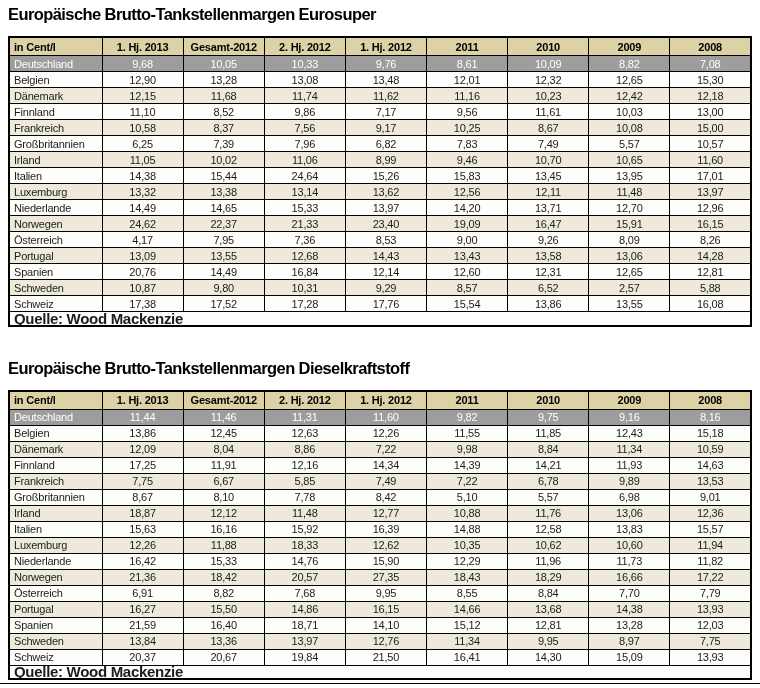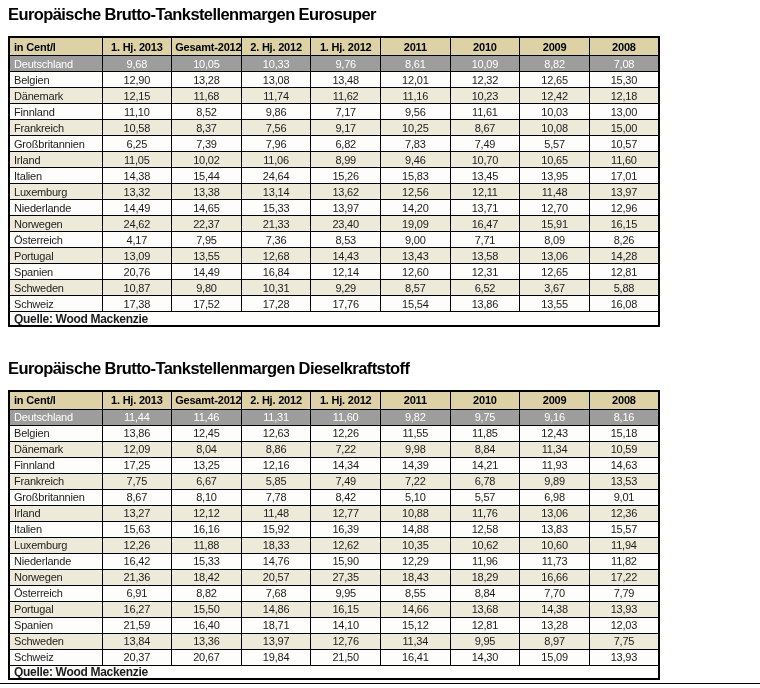--- a/index.html
+++ b/index.html
@@ -18,21 +18,21 @@
     color: #000;
     margin: 0 0 11px 0;
     line-height: 20px;
     transform: scaleX(0.97);
     transform-origin: left center;
     white-space: nowrap;
   }
   section.panel-diesel h1.table-title { margin-top: 32px; }
 
   table.margins-table {
-    width: 652px;
+    width: 744px;
     border-collapse: collapse;
     table-layout: fixed;
     border: 2px solid #000;
     padding-left: 24px;
   }
   table.margins-table col.country-col { width: 93px; }
 
   table.margins-table th, table.margins-table td {
     border: 1px solid #000;
     font-size: 11px;
@@ -57,21 +57,21 @@
 
   tr.highlight td {
     background: var(--highlight-bg) !important;
     color: var(--highlight-text);
     font-weight: 400;
   }
 
   tr.source-row td {
     background: var(--row-bg) !important;
     text-align: left;
-    font-size: 12px;
+    font-size: 15px;
     line-height: 10px;
     font-weight: 700;
     letter-spacing: -0.3px;
     padding: 1.5px 3px 1px 4px;
   }
 
   .bottom-rule {
     position: absolute;
     left: 0; right: 0; top: 683px;
     height: 0;
@@ -232,21 +232,21 @@
             <td>15,91</td>
             <td>16,15</td>
           </tr>
           <tr>
             <td class="country">Österreich</td>
             <td>4,17</td>
             <td>7,95</td>
             <td>7,36</td>
             <td>8,53</td>
             <td>9,00</td>
-            <td>7,71</td>
+            <td>9,26</td>
             <td>8,09</td>
             <td>8,26</td>
           </tr>
           <tr>
             <td class="country">Portugal</td>
             <td>13,09</td>
             <td>13,55</td>
             <td>12,68</td>
             <td>14,43</td>
             <td>13,43</td>
@@ -266,21 +266,21 @@
             <td>12,81</td>
           </tr>
           <tr>
             <td class="country">Schweden</td>
             <td>10,87</td>
             <td>9,80</td>
             <td>10,31</td>
             <td>9,29</td>
             <td>8,57</td>
             <td>6,52</td>
-            <td>3,67</td>
+            <td>2,57</td>
             <td>5,88</td>
           </tr>
           <tr>
             <td class="country">Schweiz</td>
             <td>17,38</td>
             <td>17,52</td>
             <td>17,28</td>
             <td>17,76</td>
             <td>15,54</td>
             <td>13,86</td>
@@ -351,21 +351,21 @@
             <td>8,86</td>
             <td>7,22</td>
             <td>9,98</td>
             <td>8,84</td>
             <td>11,34</td>
             <td>10,59</td>
           </tr>
           <tr>
             <td class="country">Finnland</td>
             <td>17,25</td>
-            <td>13,25</td>
+            <td>11,91</td>
             <td>12,16</td>
             <td>14,34</td>
             <td>14,39</td>
             <td>14,21</td>
             <td>11,93</td>
             <td>14,63</td>
           </tr>
           <tr>
             <td class="country">Frankreich</td>
             <td>7,75</td>
@@ -383,21 +383,21 @@
             <td>8,10</td>
             <td>7,78</td>
             <td>8,42</td>
             <td>5,10</td>
             <td>5,57</td>
             <td>6,98</td>
             <td>9,01</td>
           </tr>
           <tr>
             <td class="country">Irland</td>
-            <td>13,27</td>
+            <td>18,87</td>
             <td>12,12</td>
             <td>11,48</td>
             <td>12,77</td>
             <td>10,88</td>
             <td>11,76</td>
             <td>13,06</td>
             <td>12,36</td>
           </tr>
           <tr>
             <td class="country">Italien</td>

